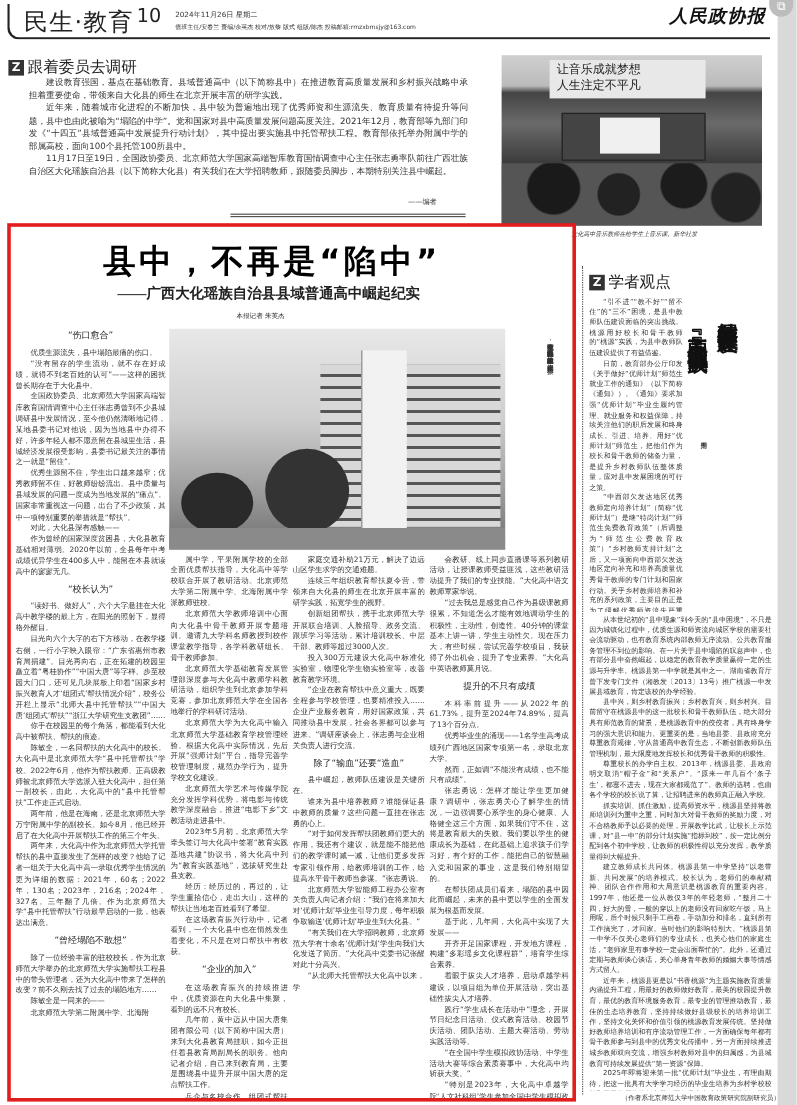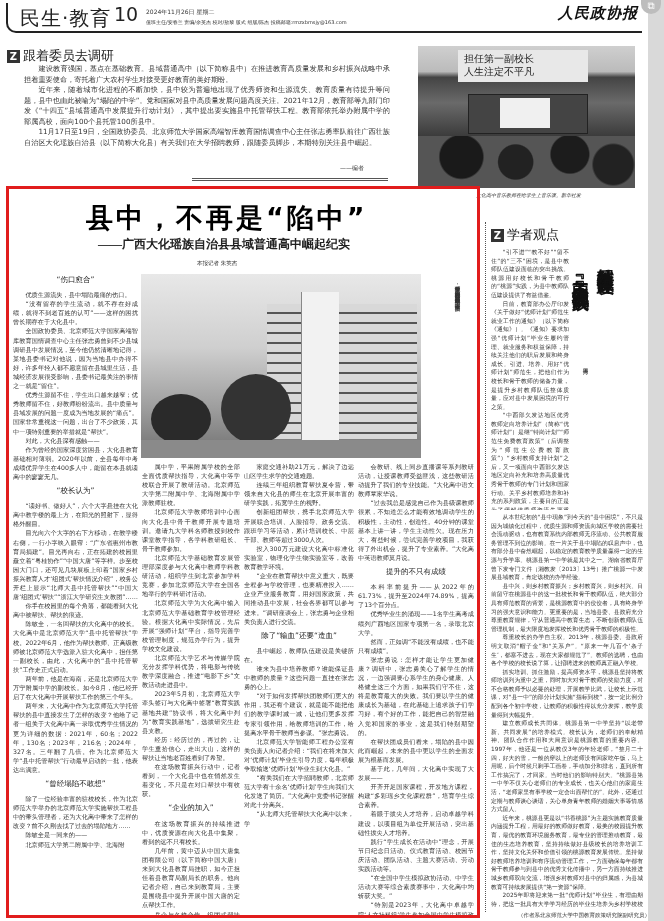--- a/index.html
+++ b/index.html
@@ -6,21 +6,21 @@
   html, body { width: 664px; height: 921px; overflow: hidden; background: #ffffff; }
   body { font-family: "DejaVu Sans", "Liberation Sans", sans-serif; color: #222; position: relative; }
 
   .page { position: absolute; left: 0; top: 0; width: 640px; height: 921px; background: #fff; }
   .scroll-strip { position: absolute; left: 648px; top: 0; width: 16px; height: 921px; background: #d9d9d9; }
   .corner-btn { position: absolute; left: 641px; top: 0; width: 20px; height: 14px; border-radius: 0 0 10px 10px; background: #bdbdbd; color: #fff; font-size: 10px; text-align: center; line-height: 12px; }
 
   
   .masthead { position: absolute; left: 6px; top: 3px; width: 636px; height: 30px; border-left: 2px solid #222; border-bottom: 2px solid #222; border-radius: 0 0 0 10px; }
   .section-name { position: absolute; left: 12px; top: 2px; font-size: 20px; font-weight: normal; letter-spacing: 1px; color: #222; }
-  .page-num { position: absolute; left: 106px; top: 0px; font-size: 19px; color: #222; }
+  .page-num { position: absolute; left: 106px; top: 0px; font-size: 16px; color: #222; }
   .meta-date { position: absolute; left: 138px; top: 5px; font-size: 6px; color: #333; }
   .meta-staff { position: absolute; left: 138px; top: 16px; font-size: 5px; color: #333; white-space: nowrap; }
   .paper-logo { position: absolute; right: 4px; top: 1px; font-family: "DejaVu Serif", serif; font-size: 15px; font-style: italic; font-weight: bold; color: #111; letter-spacing: 1px; }
 
   
   .section-tag { position: absolute; display: flex; align-items: center; gap: 3px; }
   .tag-box { width: 13px; height: 13px; background: #333; color: #fff; font-size: 10px; font-weight: bold; text-align: center; line-height: 13px; }
   .tag-label { font-size: 13px; color: #222; text-align: right; }
   .intro-text { position: absolute; left: 24px; top: 64px; width: 366px; font-size: 7.2px; line-height: 10.5px; color: #333; text-align: justify; }
   .intro-text p { text-indent: 2em; }
@@ -74,30 +74,30 @@
     <span class="meta-date">2024年11月26日  星期二</span>
     <span class="meta-staff">值班主任/安春兰  责编/余英杰  校对/敖黎  版式  组版/陈杰  投稿邮箱:rmzxbmsjy@163.com</span>
     <span class="paper-logo">人民政协报</span>
   </div>
 
   <div class="section-tag" style="left:7px; top:47px;">
     <span class="tag-box">Z</span>
     <span class="tag-label">跟着委员去调研</span>
   </div>
   <div class="intro-text">
-    <p>建设教育强国，基点在基础教育。县域普通高中（以下简称县中）在推进教育高质量发展和乡村振兴战略中承担着重要使命，寄托着广大农村学生对接受更好教育的美好期盼。</p>
+    <p>建设教育强国，基点在基础教育。县域普通高中（以下简称县中）在推进教育高质量发展和乡村振兴战略中承担着重要使命，带领来自大化县的师生在北京开展丰富的研学实践。</p>
     <p>近年来，随着城市化进程的不断加快，县中较为普遍地出现了优秀师资和生源流失、教育质量有待提升等问题，县中也由此被喻为“塌陷的中学”。党和国家对县中高质量发展问题高度关注。2021年12月，教育部等九部门印发《“十四五”县域普通高中发展提升行动计划》，其中提出要实施县中托管帮扶工程。教育部依托举办附属中学的部属高校，面向100个县托管100所县中。</p>
     <p>11月17日至19日，全国政协委员、北京师范大学国家高端智库教育国情调查中心主任张志勇率队前往广西壮族自治区大化瑶族自治县（以下简称大化县）有关我们在大学招聘教师，跟随委员脚步，本期特别关注县中崛起。</p>
   </div>
   <span class="intro-sign">——编者</span>
   <div class="intro-rule"></div>
 
   <div class="photo-music">
     <div class="photo-banner">
-      <div>担任第一副校长</div>
+      <div>让音乐成就梦想</div>
       <div>人生注定不平凡</div>
     </div>
     <div class="photo-board"></div>
     <div class="photo-screen"></div>
     <div class="photo-crowd"></div>
   </div>
   <span class="photo-caption">大化高中音乐教师在给学生上音乐课。新华社发</span>
 
   <div class="red-box"></div>
   <div class="headline">县中，不再是“陷中”</div>

